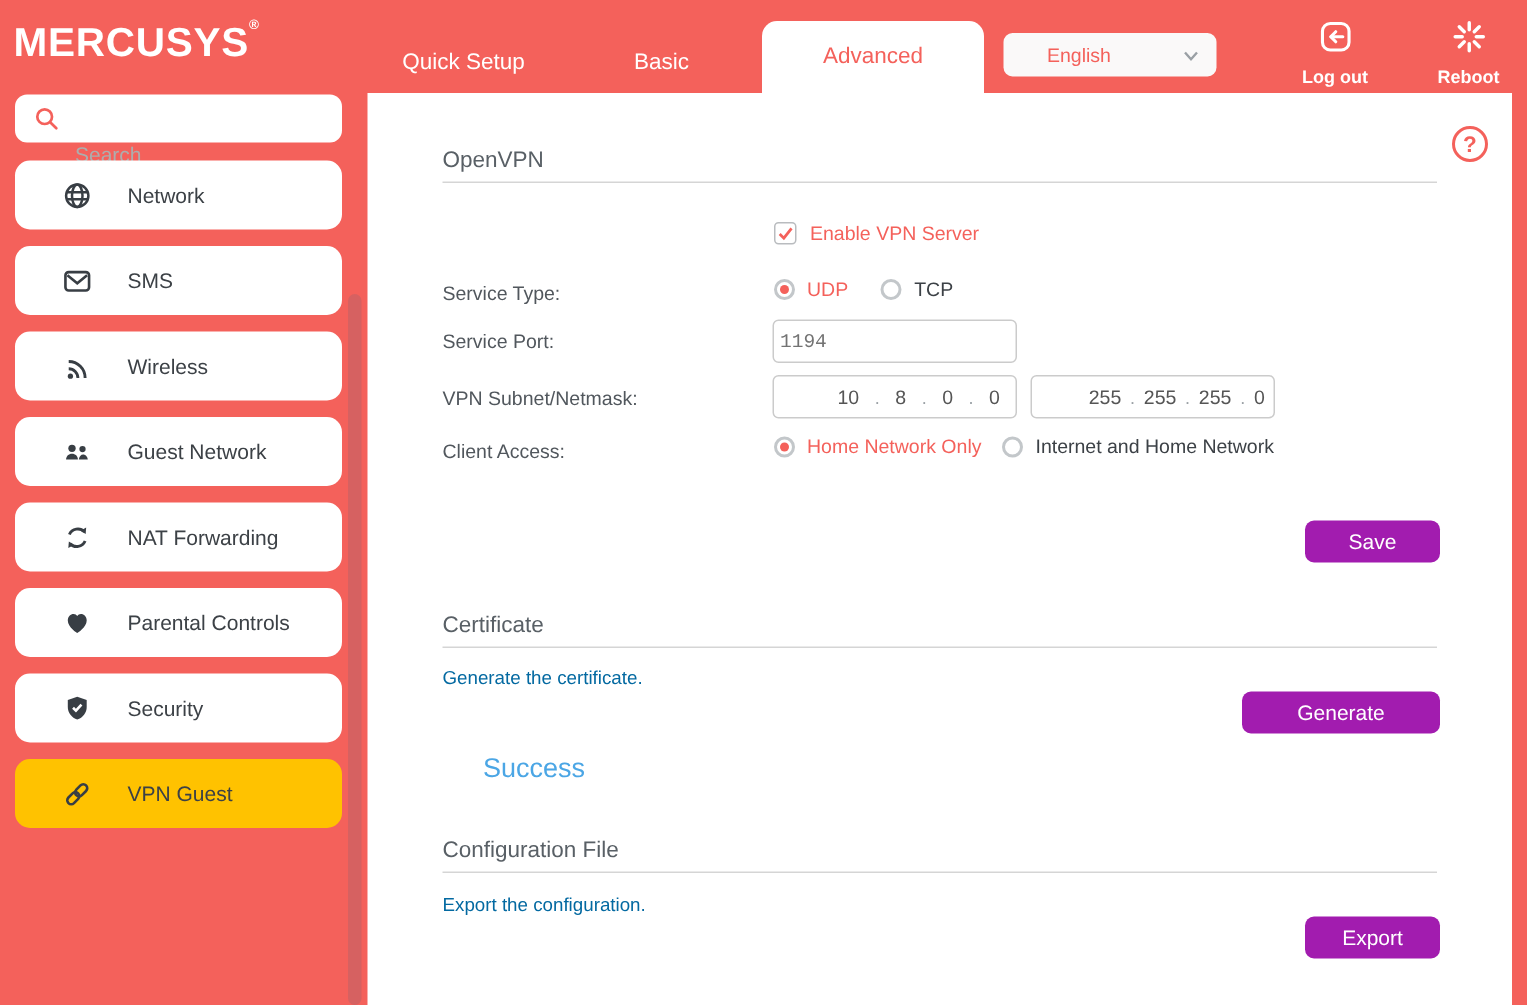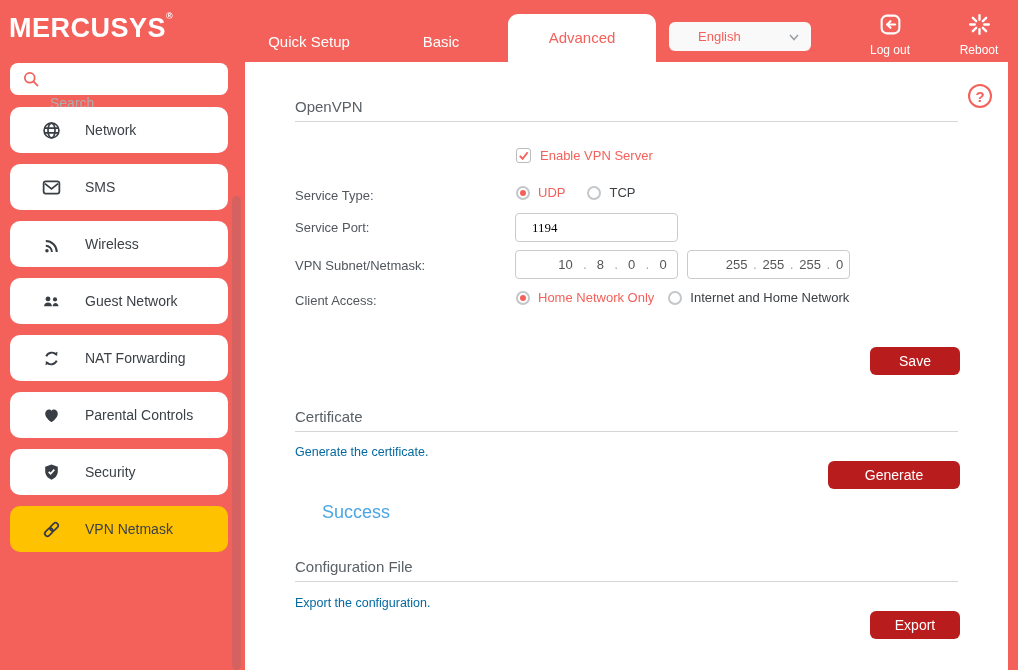--- a/index.html
+++ b/index.html
@@ -11,21 +11,21 @@
   .logo { position:absolute; left:9px; top:11px; color:#fff; font-size:27px; font-weight:bold; letter-spacing:.5px; }
   .logo sup { font-size:9px; font-weight:bold; vertical-align:18px; }
   .nav-link { position:absolute; top:33px; color:#fff; font-size:15px; text-align:center; cursor:pointer; }
   .nav-quick { left:252px; width:114px; }
   .nav-basic { left:407px; width:68px; }
   .nav-advanced { position:absolute; left:508px; top:14px; width:148px; height:48px; background:#fff;
                   border-radius:10px 10px 0 0; color:#F4615B; font-size:15px; text-align:center; line-height:48px; cursor:pointer; }
   .lang-select { position:absolute; left:669px; top:22px; width:142px; height:29px; background:#FAF9F9;
                  border-radius:6px; color:#F4615B; font-size:13px; line-height:29px; padding-left:29px; cursor:pointer; }
   .lang-select svg { position:absolute; right:10px; top:8px; }
-  .hdr-action { position:absolute; top:12px; width:70px; text-align:center; color:#fff; cursor:pointer; }
+  .hdr-action { position:absolute; top:12px; width:70px; text-align:center; color:#fff; cursor:pointer;font-weight:bold; }
   .hdr-action .lbl { font-size:12px; margin-top:2px; }
   .act-logout { left:855px; }
   .act-reboot { left:944px; }
 
   
   .search-box { position:absolute; left:10px; top:63px; width:218px; height:32px; background:#fff; border-radius:8px;
                 display:flex; align-items:center; padding-left:12px; }
   .search-box input { border:none; outline:none; margin-left:10px; font-size:14px; color:#555; width:160px;
                       font-family:"Liberation Sans", sans-serif; background:transparent;margin-top:48px; }
   .search-box input::placeholder { color:#ADADAD; }
@@ -51,25 +51,25 @@
   .chk { width:15px; height:15px; border:1px solid #B9BCBF; border-radius:3px; background:#fff; display:inline-flex;
          align-items:center; justify-content:center; cursor:pointer; }
   .red-label { font-size:13px; color:#F4615B; margin-left:9px; }
   .radio { width:14px; height:14px; border:2px solid #C3C7CA; border-radius:50%; background:#fff; display:inline-flex;
            align-items:center; justify-content:center; cursor:pointer; flex:none; }
   .radio .dot { width:6px; height:6px; border-radius:50%; background:#F4615B; }
   .opt-label { font-size:13px; margin-left:8px; }
   .opt-on { color:#F4615B; }
   .opt-off { color:#3C4146; }
   .txt-input { position:absolute; left:270px; width:163px; height:29px; border:1px solid #CBCBCB; border-radius:4px;
-               padding-left:16px; font-size:13px; color:#000000; font-family:Liberation Serif, serif; outline:none; }
+               padding-left:4px; font-size:13px; color:#737373; font-family:Liberation Mono, monospace; outline:none; }
   .ip-box { position:absolute; width:163px; height:29px; border:1px solid #CBCBCB; border-radius:4px;
             display:flex; align-items:center; justify-content:space-evenly; font-size:13px; color:#555; cursor:text;padding-left:32px; }
   .ip-box .dot-sep { color:#9AA0A5; font-size:12px; }
-  .btn { position:absolute; height:28px; background:#b91c1c; border:none; border-radius:6px; color:#fff;
+  .btn { position:absolute; height:28px; background:#a21caf; border:none; border-radius:6px; color:#fff;
          font-size:14px; font-family:"Liberation Sans", sans-serif; cursor:pointer; }
   .desc { position:absolute; left:50px; font-size:12.5px; color:#0369a1; }
   .status-blue { position:absolute; left:77px; font-size:18px; color:#4BA6E5; }
 </style>
 </head>
 <body>
 
 <div id="app">
 
   <div class="logo"><span>MERCUSYS</span><sup>®</sup></div>
@@ -193,21 +193,21 @@
 
   <div class="side-item active" style="top:506px">
     <span class="ic">
       <svg width="21" height="21" viewBox="0 0 24 24">
         <g fill="none" stroke="#383E44" stroke-width="2" transform="rotate(-45 12 12)">
           <rect x="2.5" y="9" width="10.5" height="6" rx="3"></rect>
           <rect x="11" y="9" width="10.5" height="6" rx="3"></rect>
         </g>
       </svg>
     </span>
-    <span class="tx">VPN Netmask</span>
+    <span class="tx">VPN Guest</span>
   </div>
 
 
   <div class="side-scroll"></div>
 
   <div class="content">
 
     <div class="sec-title" style="top:36px">OpenVPN</div>
     <div class="divider" style="top:59px"></div>
     <div class="help">?</div>

